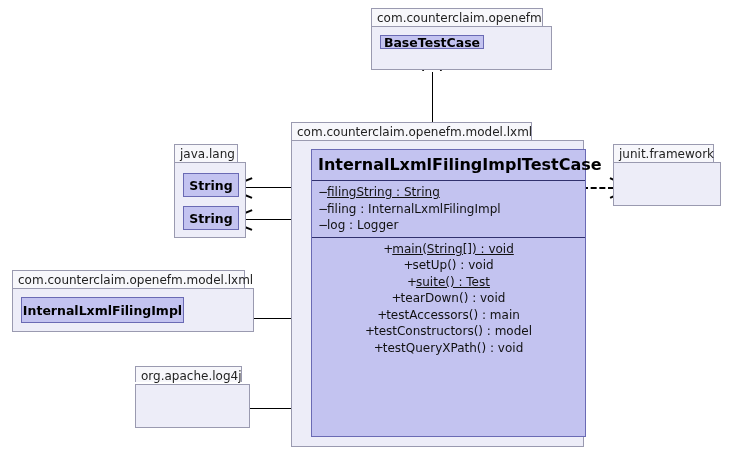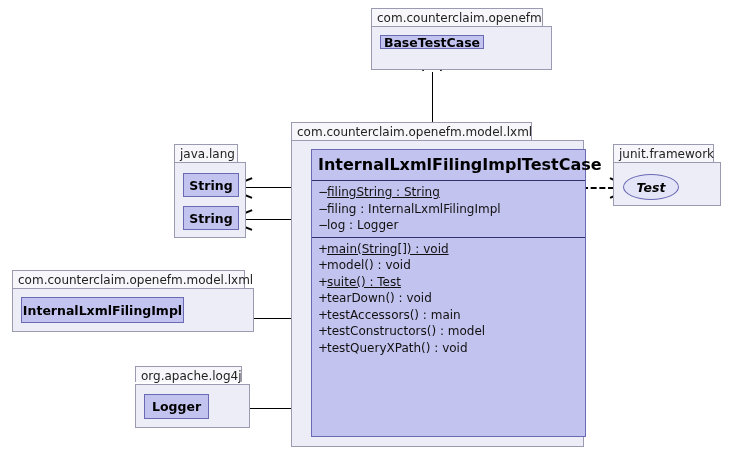--- a/index.html
+++ b/index.html
@@ -80,21 +80,21 @@
     color: #000000;
     text-align: center;
     padding: 5px 6px 6px 6px;
     border-bottom: 1px solid #31316e;
     white-space: nowrap;
   }
   .cls-section {
     padding: 3px 0 3px 0;
     border-bottom: 1px solid #31316e;
   }
-  .cls-section.last { border-bottom: none; }
+  .cls-section.last { border-bottom: none; text-align: center; }
   .member {
     font-size: 12px;
     color: #111111;
     line-height: 16.5px;
     padding: 0 6px 0 6px;
     white-space: nowrap;
   }
   .member .mname { }
   .member.static .mname { text-decoration: underline; }
   .vis { display: inline-block; width: 9px; }
@@ -194,39 +194,33 @@
       <span>String</span>
     </div>
     <div class="node" style="left:9px; top:62px; width:56px; height:24px;">
       <span>String</span>
     </div>
   </div>
 
   <div class="pkg" style="left:613px; top:144px; width:108px; height:62px;">
     <div class="pkg-tab" style="width:101px; height:19px;">junit.framework</div>
     <div class="pkg-body" style="left:0; top:18px; width:108px; height:44px;"></div>
-    <div class="iface" style="left:10px; top:30px; width:56px; height:26px;">
-      <span>Test</span>
-    </div>
   </div>
 
   <div class="pkg" style="left:12px; top:270px; width:242px; height:62px;">
     <div class="pkg-tab" style="width:233px; height:19px;">com.counterclaim.openefm.model.lxml</div>
     <div class="pkg-body" style="left:0; top:18px; width:242px; height:44px;"></div>
     <div class="node" style="left:9px; top:27px; width:163px; height:26px;">
       <span>InternalLxmlFilingImpl</span>
     </div>
   </div>
 
   <div class="pkg" style="left:135px; top:366px; width:115px; height:62px;">
     <div class="pkg-tab" style="width:107px; height:16px;">org.apache.log4j</div>
     <div class="pkg-body" style="left:0; top:18px; width:115px; height:44px;"></div>
-    <div class="node" style="left:9px; top:28px; width:65px; height:25px;">
-      <span>Logger</span>
-    </div>
   </div>
 
   <div class="pkg" style="left:291px; top:122px; width:293px; height:325px;">
     <div class="pkg-tab" style="width:241px; height:19px;">com.counterclaim.openefm.model.lxml</div>
     <div class="pkg-body" style="left:0; top:18px; width:293px; height:307px;"></div>
 
     <div class="classbox" style="left:20px; top:27px; width:275px; height:288px;">
 
       <div class="cls-title">InternalLxmlFilingImplTestCase</div>
 
@@ -241,21 +235,21 @@
           <span class="vis">−</span><span class="mname">log : Logger</span>
         </div>
       </div>
 
 
       <div class="cls-section last">
         <div class="member static">
           <span class="vis">+</span><span class="mname">main(String[]) : void</span>
         </div>
         <div class="member">
-          <span class="vis">+</span><span class="mname">model() : void</span>
+          <span class="vis">+</span><span class="mname">setUp() : void</span>
         </div>
         <div class="member static">
           <span class="vis">+</span><span class="mname">suite() : Test</span>
         </div>
         <div class="member">
           <span class="vis">+</span><span class="mname">tearDown() : void</span>
         </div>
         <div class="member">
           <span class="vis">+</span><span class="mname">testAccessors() : main</span>
         </div>

